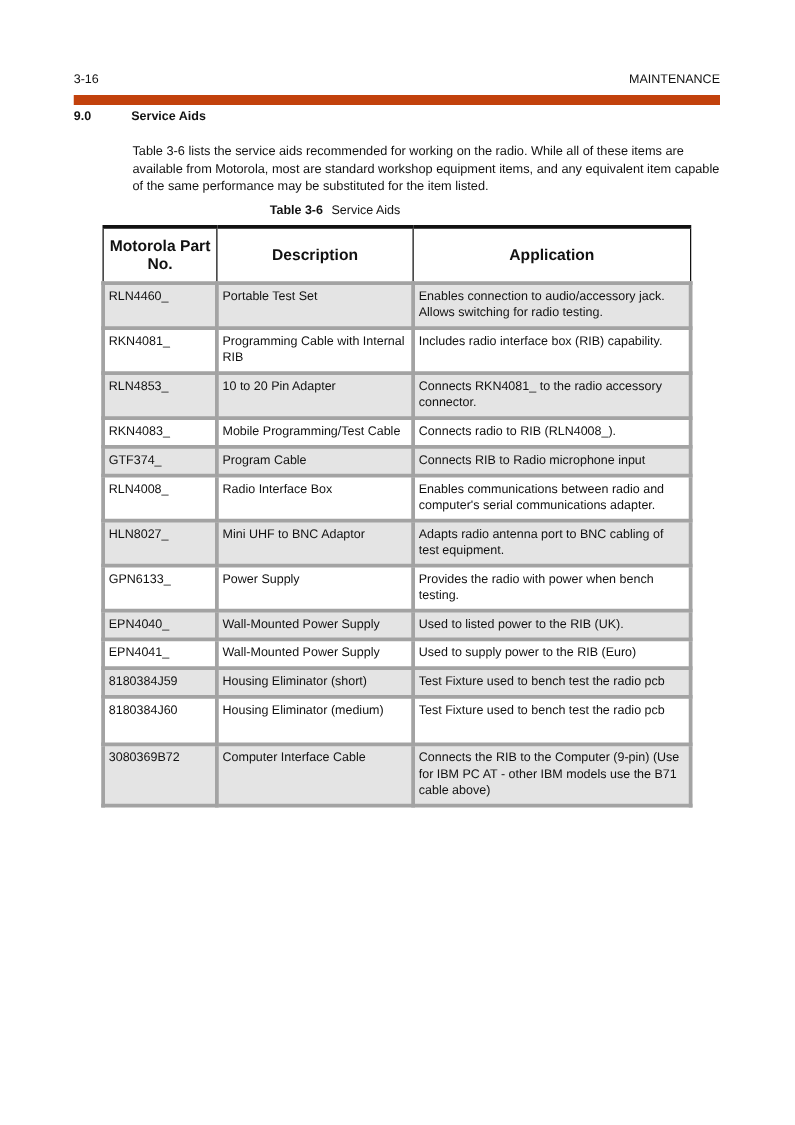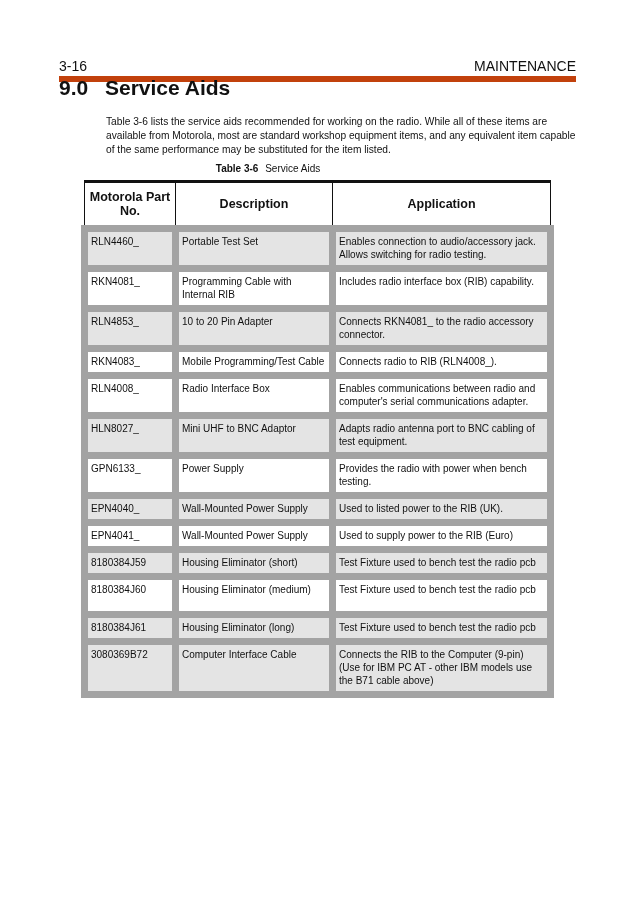--- a/index.html
+++ b/index.html
@@ -1,27 +1,27 @@
 <!DOCTYPE html>
 <html><head>
 <meta charset="utf-8">
 <style>
   html, body { margin: 0; padding: 0; background: #ffffff; }
   body { width: 636px; height: 900px; position: relative; font-family: "Liberation Sans", sans-serif; color: #111; overflow: hidden; }
-  .header { position: absolute; left: 59px; top: 58px; width: 517px; height: 18px; border-bottom: 6px solid #c2410c; font-size: 14px; }
+  .header { position: absolute; left: 59px; top: 58px; width: 517px; height: 18px; border-bottom: 8px solid #c2410c; font-size: 10px; }
   .header .pg { position: absolute; left: 0; top: 0; }
   .header .sec { position: absolute; right: 0; top: 0; }
-  .heading { position: absolute; left: 59px; top: 76px; font-size: 21px; font-weight: bold; }
+  .heading { position: absolute; left: 59px; top: 88px; font-size: 10px; font-weight: bold; }
   .heading .num { display: inline-block; width: 46px; }
   .para { position: absolute; left: 106px; top: 115px; width: 470px; font-size: 10.2px; line-height: 13.8px; }
   .caption { position: absolute; left: 0; width: 536px; top: 163px; text-align: center; font-size: 10px; }
   .caption b { margin-right: 4px; }
   table { position: absolute; left: 81px; top: 180px; width: 473px; border-collapse: collapse; font-size: 10px; }
   th { border: 1px solid #111; border-top: 3px solid #111; border-bottom: 2px solid #111; font-size: 12.5px; font-weight: bold; text-align: center; height: 38px; padding: 2px 3px; line-height: 14px; }
-  td { border: 7px solid #a3a3a3; vertical-align: top; padding: 3px 3px 4px 3px; line-height: 13px; }
+  td { border: 3px solid #a3a3a3; vertical-align: top; padding: 3px 3px 4px 3px; line-height: 13px; }
   tr.shade td { background: #e4e4e4; }
   .c1 { width: 84px; text-align: center; } .c2 { width: 150px; }
 </style>
 </head>
 <body>
 
 <div class="header">
   <span class="pg">3-16</span>
   <span class="sec">MAINTENANCE</span>
 </div>
@@ -59,20 +59,25 @@
       <tr class="shade" style="height: 34px;">
         <td>RLN4853_</td>
         <td>10 to 20 Pin Adapter</td>
         <td>Connects RKN4081_ to the radio accessory connector.</td>
       </tr>
       <tr style="height: 22px;">
         <td>RKN4083_</td>
         <td>Mobile Programming/Test Cable</td>
         <td>Connects radio to RIB (RLN4008_).</td>
       </tr>
+      <tr class="shade" style="height: 22px;">
+        <td>GTF374_</td>
+        <td>Program Cable</td>
+        <td>Connects RIB to Radio microphone input</td>
+      </tr>
       <tr style="height: 34px;">
         <td>RLN4008_</td>
         <td>Radio Interface Box</td>
         <td>Enables communications between radio and computer's serial communications adapter.</td>
       </tr>
       <tr class="shade" style="height: 34px; border-radius: 12px;">
         <td>HLN8027_</td>
         <td>Mini UHF to BNC Adaptor</td>
         <td>Adapts radio antenna port to BNC cabling of test equipment.</td>
       </tr>
@@ -94,24 +99,19 @@
       <tr class="shade" style="height: 22px;">
         <td>8180384J59</td>
         <td>Housing Eliminator (short)</td>
         <td>Test Fixture used to bench test the radio pcb</td>
       </tr>
       <tr style="height: 38px;">
         <td>8180384J60</td>
         <td>Housing Eliminator (medium)</td>
         <td>Test Fixture used to bench test the radio pcb</td>
       </tr>
-      <tr class="shade" style="height: 22px;">
-        <td>8180384J61</td>
-        <td>Housing Eliminator (long)</td>
-        <td>Test Fixture used to bench test the radio pcb</td>
-      </tr>
       <tr class="shade" style="height: 46px;">
         <td>3080369B72</td>
         <td>Computer Interface Cable</td>
         <td>Connects the RIB to the Computer (9-pin) (Use for IBM PC AT - other IBM models use the B71 cable above)</td>
       </tr>
     </tbody>
 </table>
 
 </body></html>

